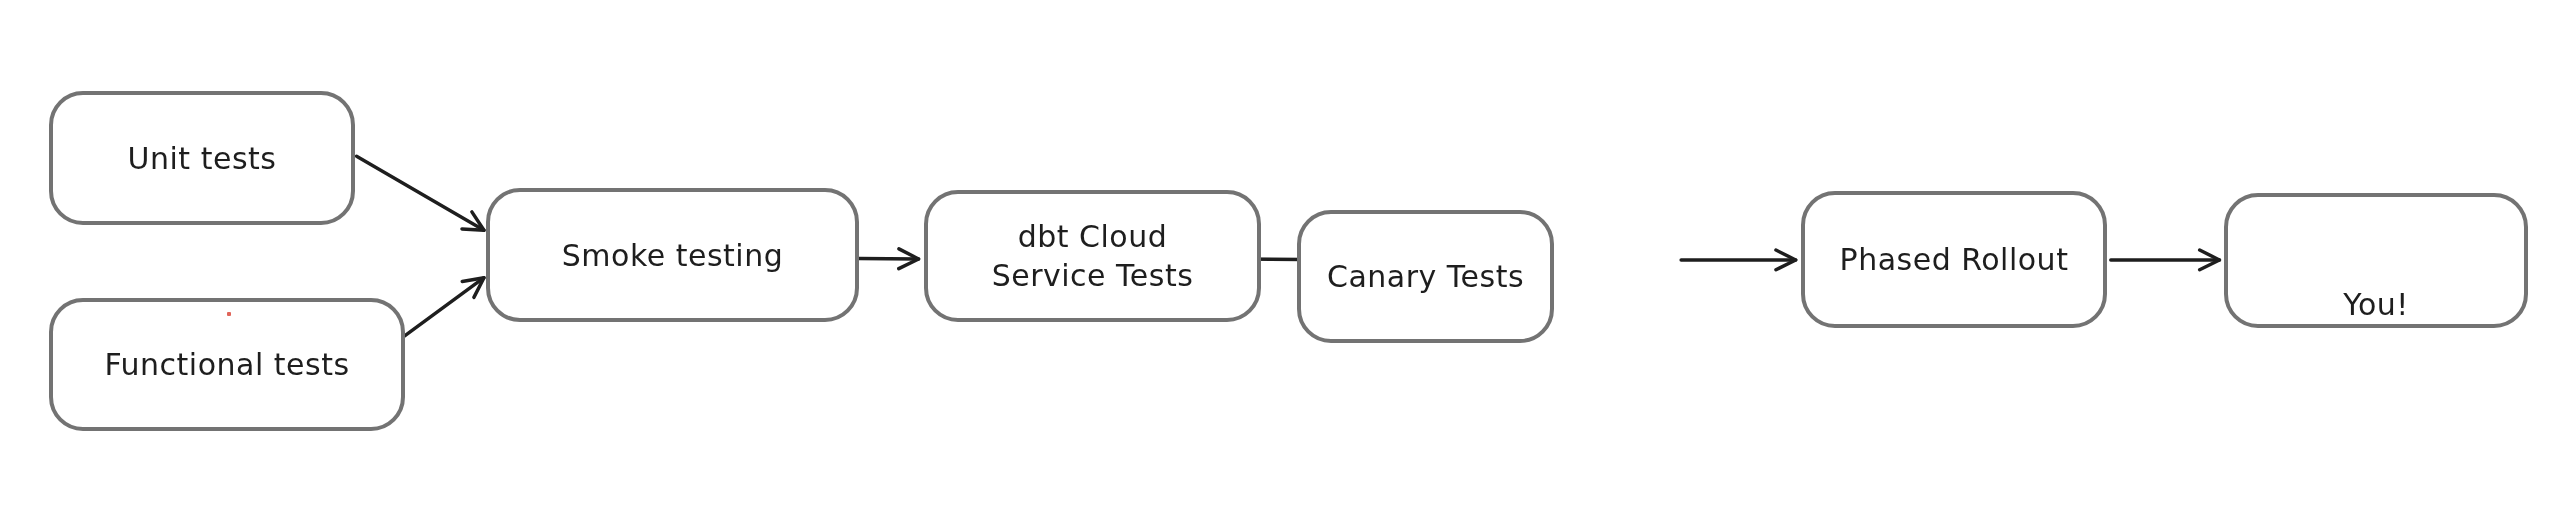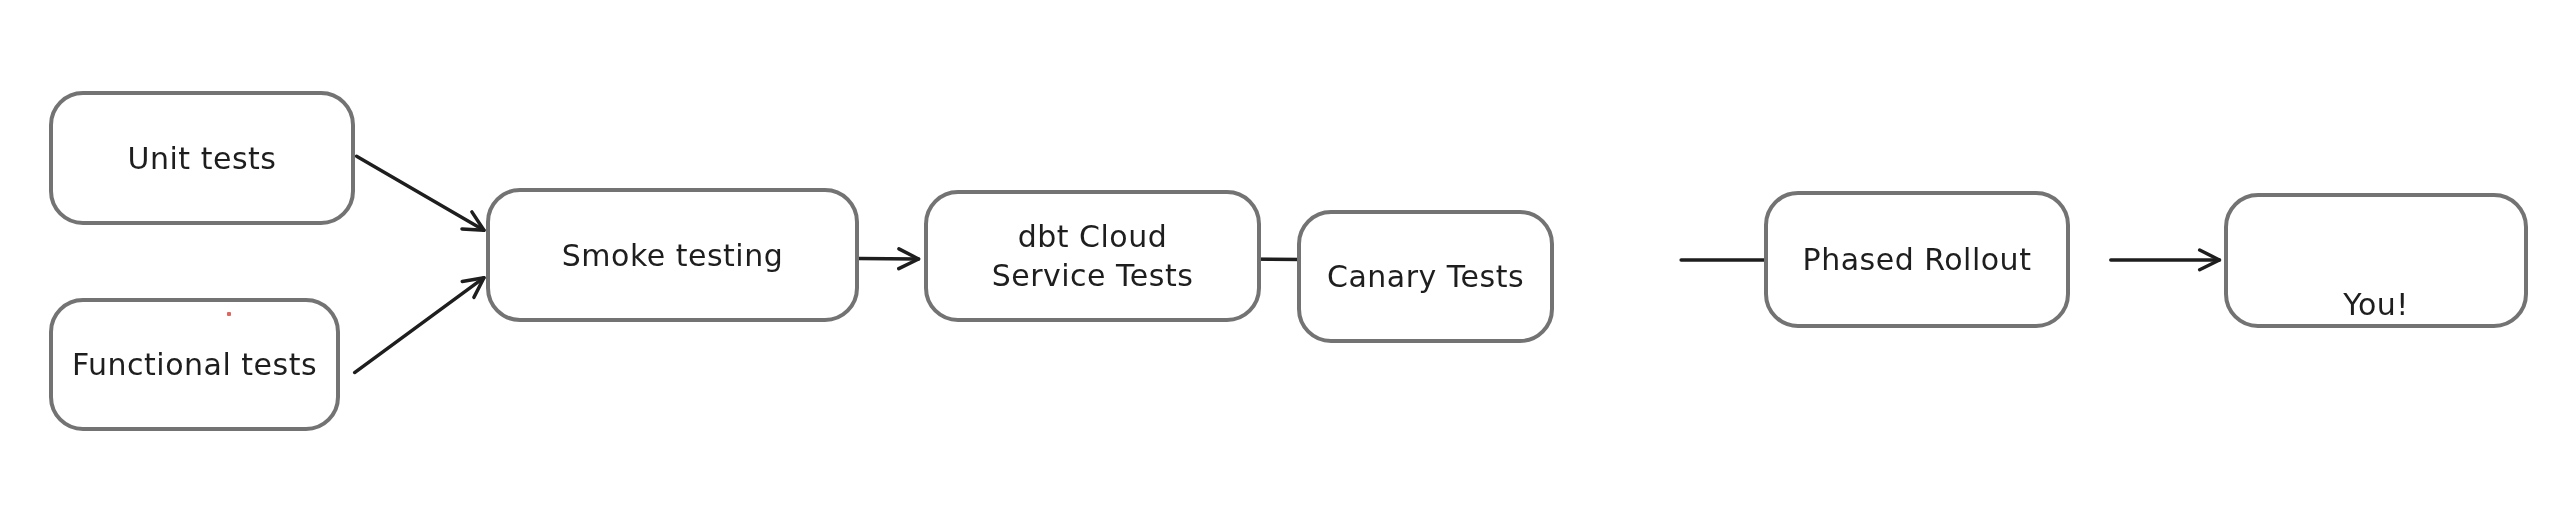--- a/index.html
+++ b/index.html
@@ -34,25 +34,25 @@
     justify-content: center;
     text-align: center;
     color: #1e1e1e;
     font-size: 30px;
     line-height: 1.3;
     letter-spacing: 0.5px;
     white-space: pre-line;
   }
   
   .n-unit       { left: 49px;   top: 91px;  width: 306px; height: 134px; }
-  .n-functional { left: 49px;   top: 298px; width: 291px; height: 133px; }
+  .n-functional { left: 49px;   top: 298px; width: 356px; height: 133px; }
   .n-smoke      { left: 486px;  top: 188px; width: 373px; height: 134px; }
   .n-dbt        { left: 924px;  top: 190px; width: 337px; height: 132px; }
   .n-canary     { left: 1297px; top: 191px; width: 257px; height: 133px; margin-top: 19px; }
-  .n-phased     { left: 1764px; top: 191px; width: 306px; height: 137px; }
+  .n-phased     { left: 1801px; top: 191px; width: 306px; height: 137px; }
   .n-you        { left: 2224px; top: 193px; width: 304px; height: 135px; align-items: flex-end; }
   .red-dot {
     position: absolute;
     left: 227px;
     top: 312px;
     width: 4px;
     height: 4px;
     border-radius: 1px;
     background: #e0655a;
   }

